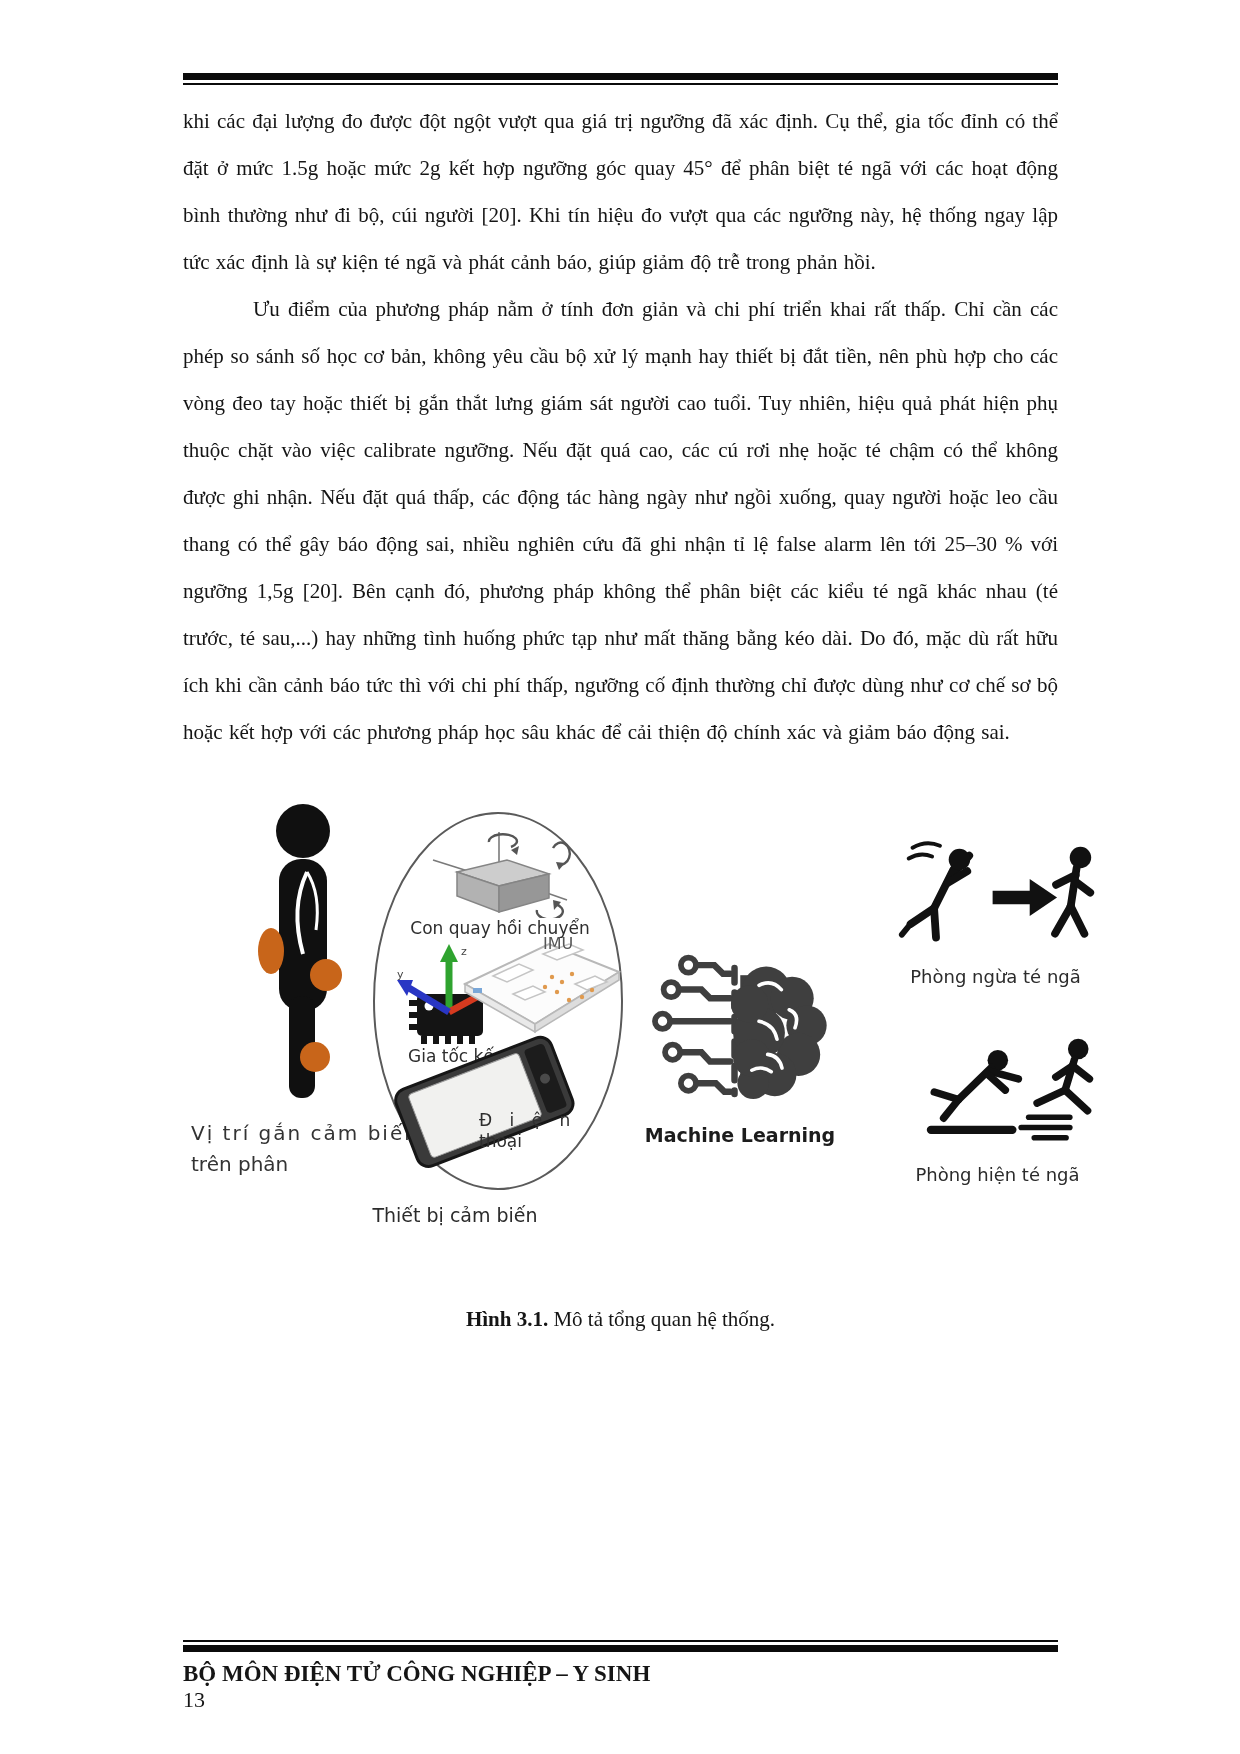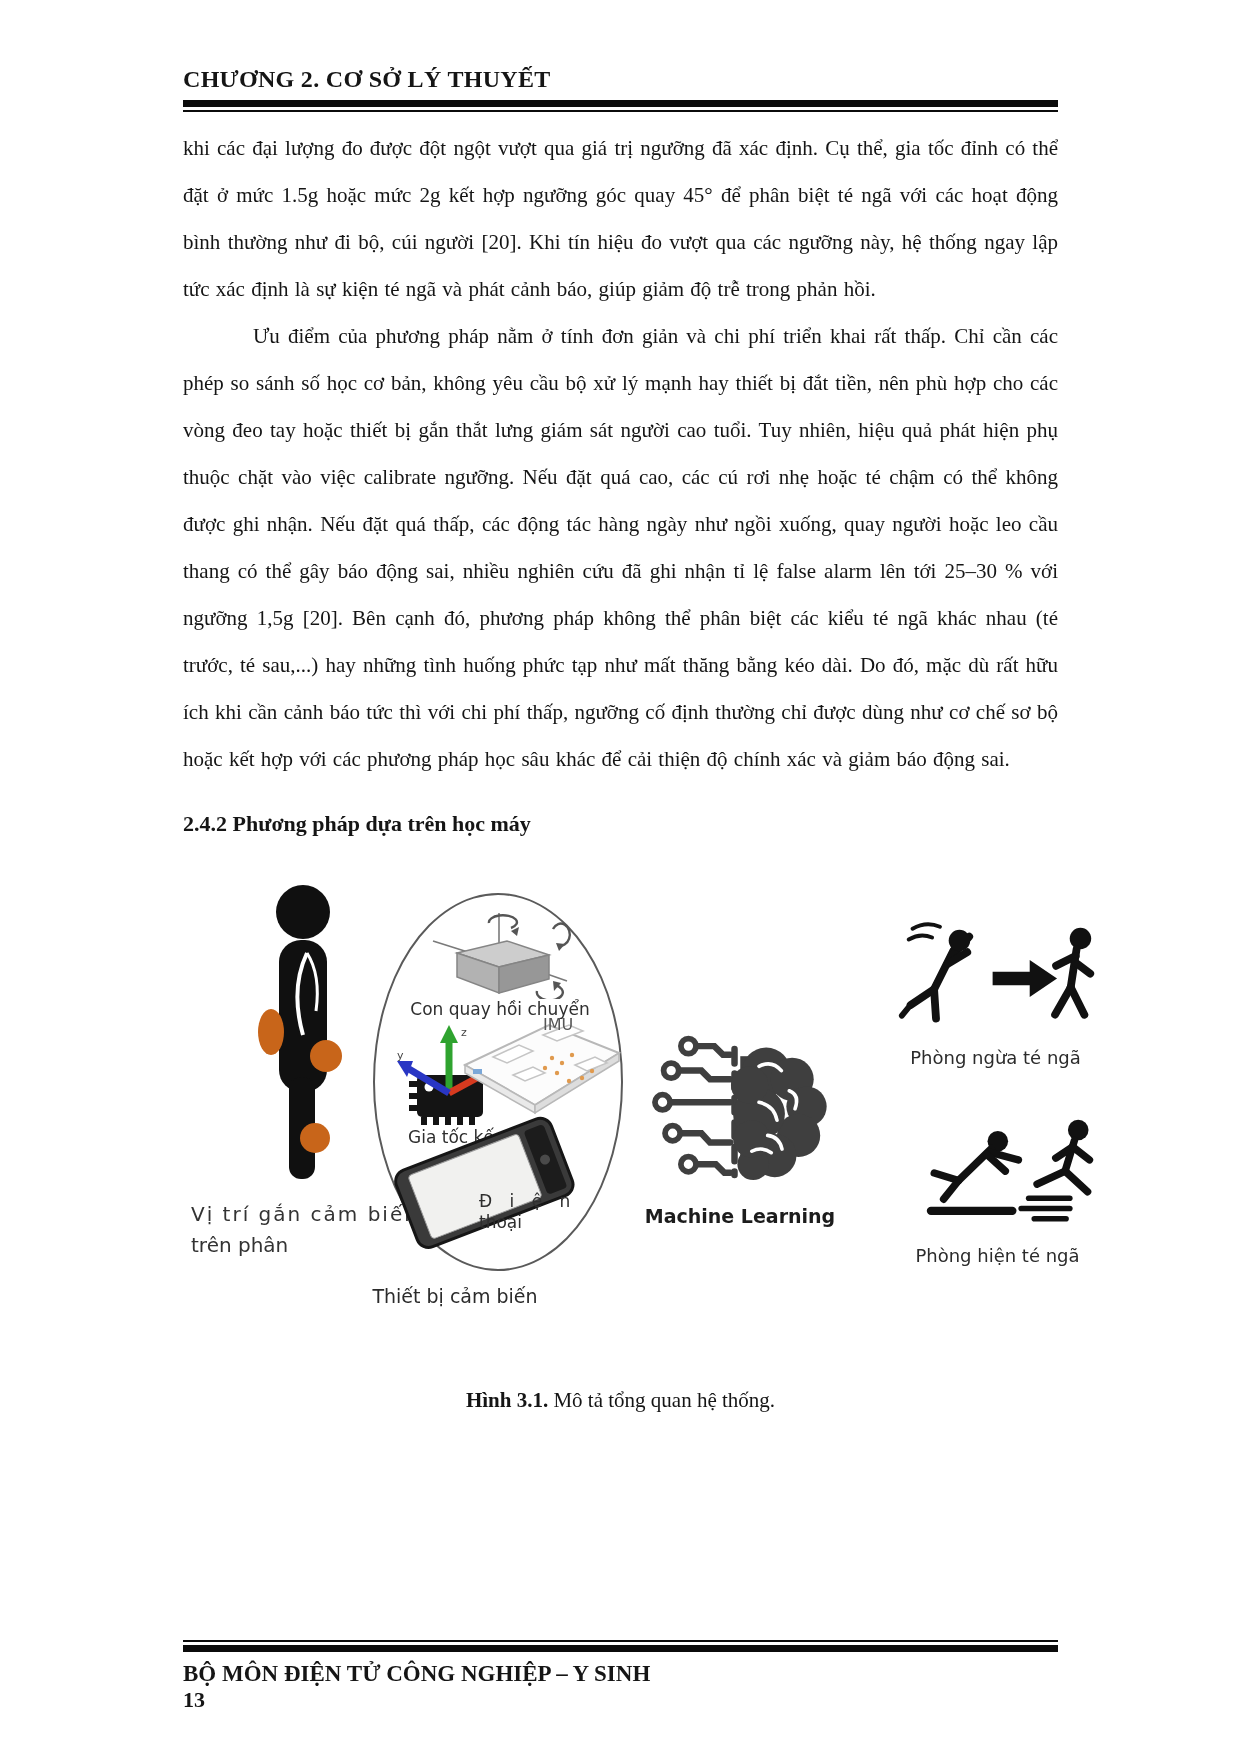--- a/index.html
+++ b/index.html
@@ -56,36 +56,34 @@
 
   .fig-caption { margin-top:74px; text-align:center; font-size:21px; }
   .fig-caption .cap-bold { font-weight:bold; }
 
   
   .footer { position:absolute; left:183px; top:1640px; width:875px; }
   .foot-rule-thin  { height:2px; background:#0b0b0b; }
   .foot-rule-thick { height:7px; background:#0b0b0b; margin-top:3px; }
   .footer-row { display:flex; justify-content:space-between; margin-top:9px;flex-direction:column; }
   .footer-dept { font-size:23px; font-weight:bold; }
-  .footer-page { font-size:22px; font-weight:bold; }
+  .footer-page { font-size:22px; font-weight:normal; }
 </style>
 </head>
 <body>
 
 <div class="page">
   <div class="content">
 
-    <div class="chapter-title">CHƯƠNG 2. CƠ SỞ LÝ THUYẾT</div>
     <div class="head-rule-thick"></div>
     <div class="head-rule-thin"></div>
 
     <p class="body-par">khi các đại lượng đo được đột ngột vượt qua giá trị ngưỡng đã xác định. Cụ thể, gia tốc đỉnh có thể đặt ở mức 1.5g hoặc mức 2g kết hợp ngưỡng góc quay 45° để phân biệt té ngã với các hoạt động bình thường như đi bộ, cúi người [20]. Khi tín hiệu đo vượt qua các ngưỡng này, hệ thống ngay lập tức xác định là sự kiện té ngã và phát cảnh báo, giúp giảm độ trễ trong phản hồi.</p>
     <p class="body-par indent">Ưu điểm của phương pháp nằm ở tính đơn giản và chi phí triển khai rất thấp. Chỉ cần các phép so sánh số học cơ bản, không yêu cầu bộ xử lý mạnh hay thiết bị đắt tiền, nên phù hợp cho các vòng đeo tay hoặc thiết bị gắn thắt lưng giám sát người cao tuổi. Tuy nhiên, hiệu quả phát hiện phụ thuộc chặt vào việc calibrate ngưỡng. Nếu đặt quá cao, các cú rơi nhẹ hoặc té chậm có thể không được ghi nhận. Nếu đặt quá thấp, các động tác hàng ngày như ngồi xuống, quay người hoặc leo cầu thang có thể gây báo động sai, nhiều nghiên cứu đã ghi nhận tỉ lệ false alarm lên tới 25–30 % với ngưỡng 1,5g [20]. Bên cạnh đó, phương pháp không thể phân biệt các kiểu té ngã khác nhau (té trước, té sau,...) hay những tình huống phức tạp như mất thăng bằng kéo dài. Do đó, mặc dù rất hữu ích khi cần cảnh báo tức thì với chi phí thấp, ngưỡng cố định thường chỉ được dùng như cơ chế sơ bộ hoặc kết hợp với các phương pháp học sâu khác để cải thiện độ chính xác và giảm báo động sai.</p>
 
-    <h2 class="section-heading">2.4.2 Phương pháp dựa trên học máy</h2>
 
     <div class="figure">
 
       <div class="fig-abs person-wrap">
         <svg width="165" height="305" viewBox="0 0 165 305">
           <circle cx="78" cy="31" r="27" fill="#101010"></circle>
           <rect x="54" y="59" width="48" height="152" rx="22" fill="#101010"></rect>
           <rect x="64" y="196" width="26" height="102" rx="12" fill="#101010"></rect>
           <path d="M82 72 q-17 36 -4 82" stroke="#ffffff" stroke-width="4" fill="none"></path>
           <path d="M82 72 q14 22 9 58" stroke="#ffffff" stroke-width="3" fill="none"></path>

